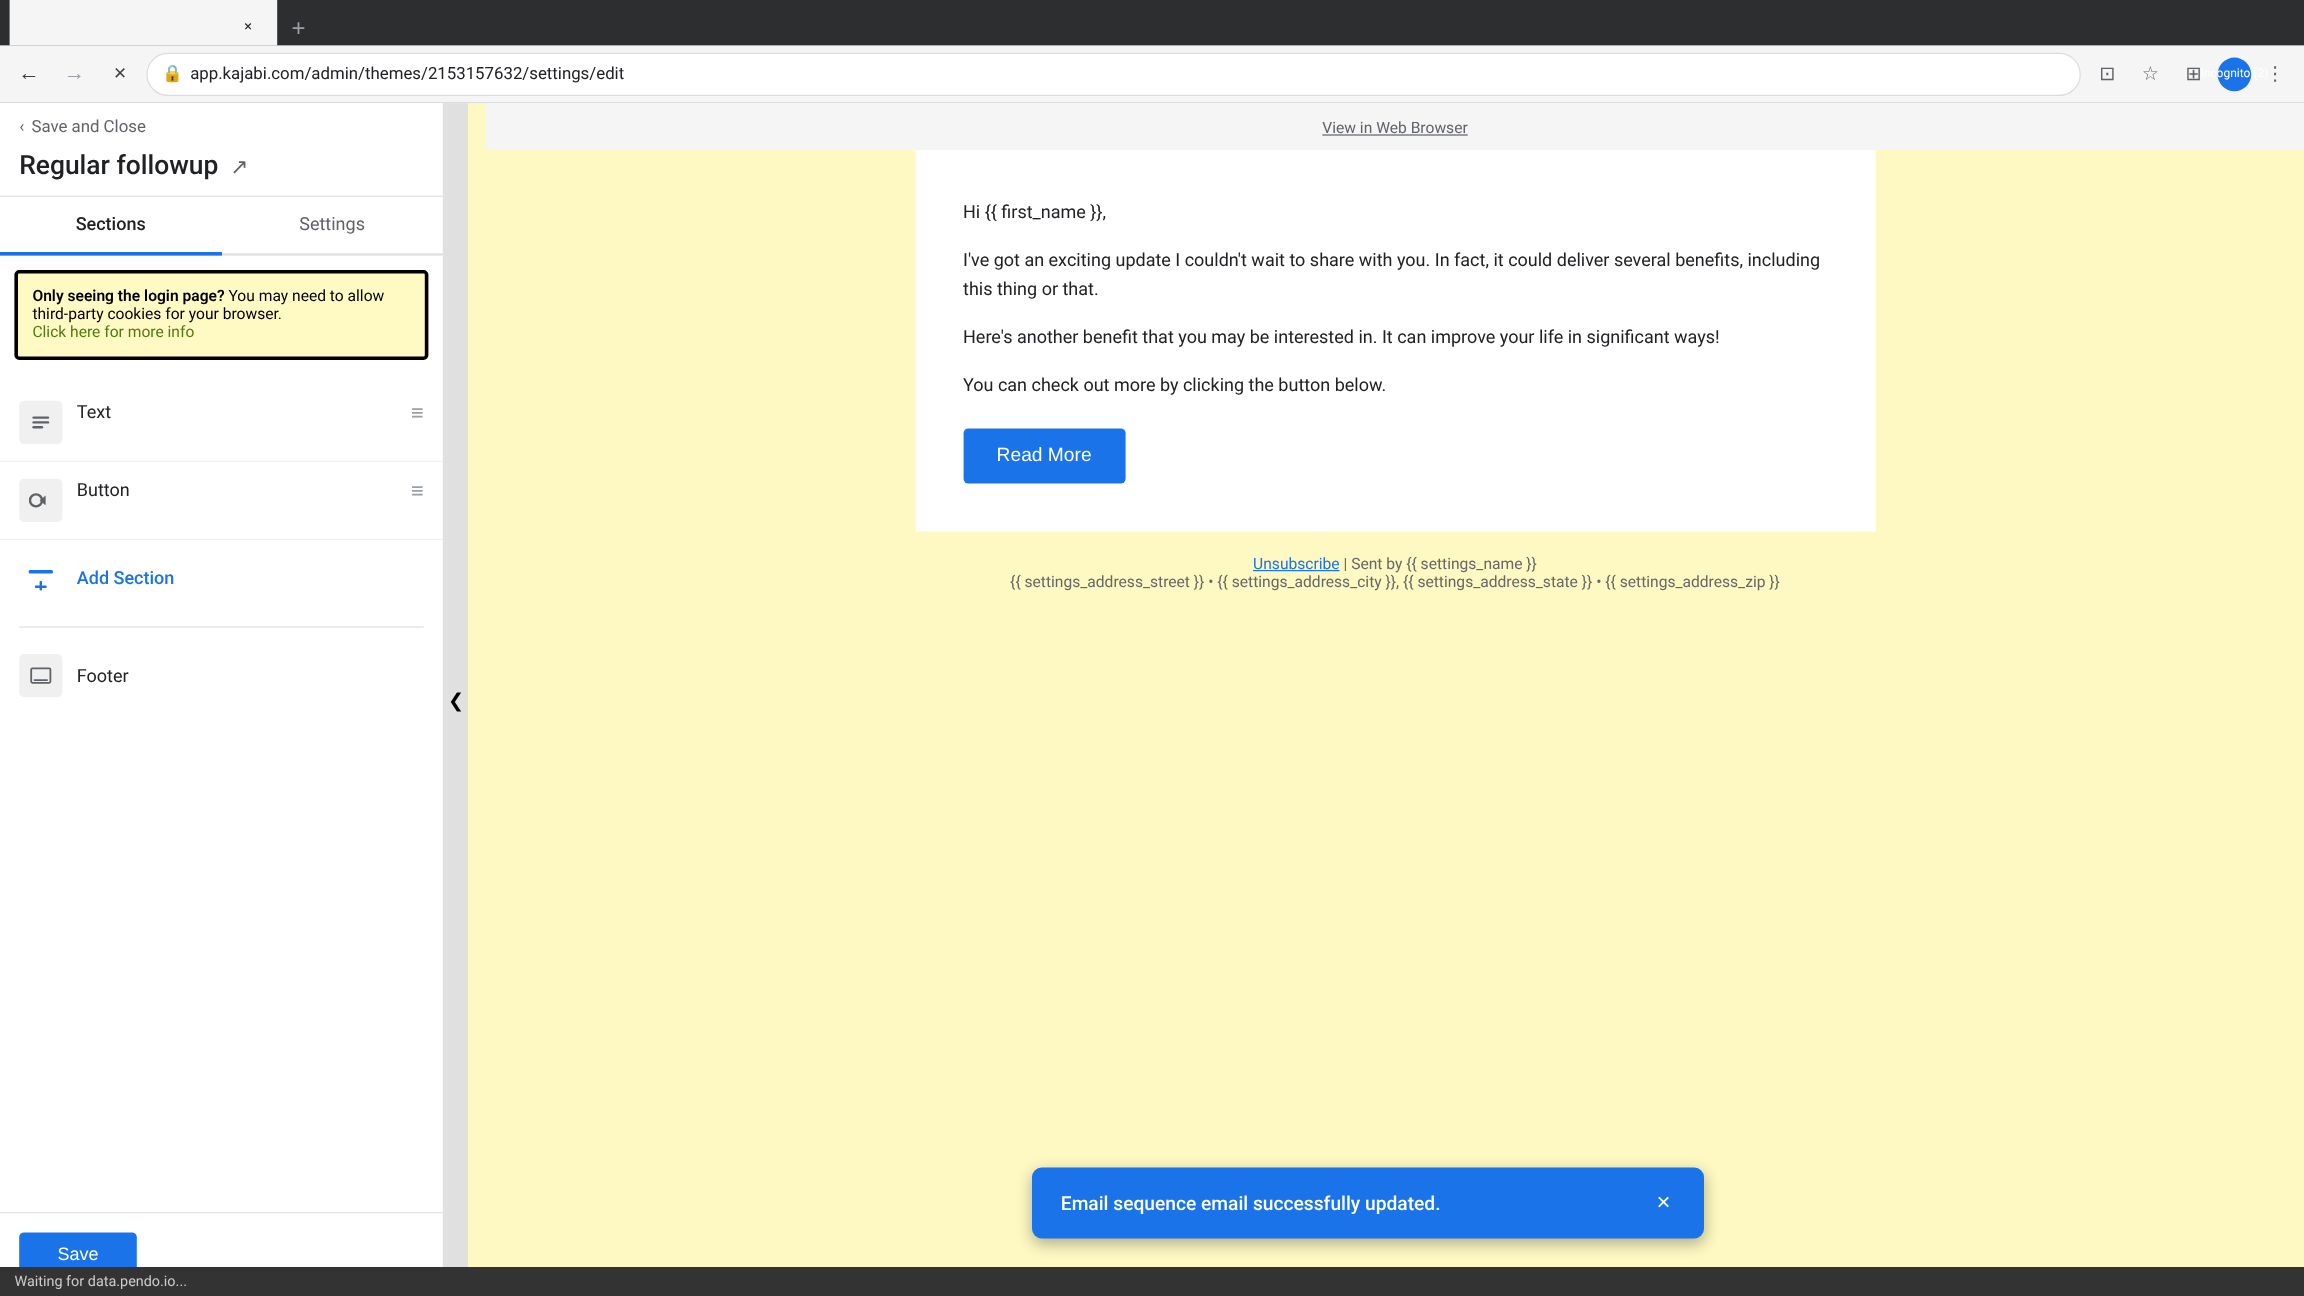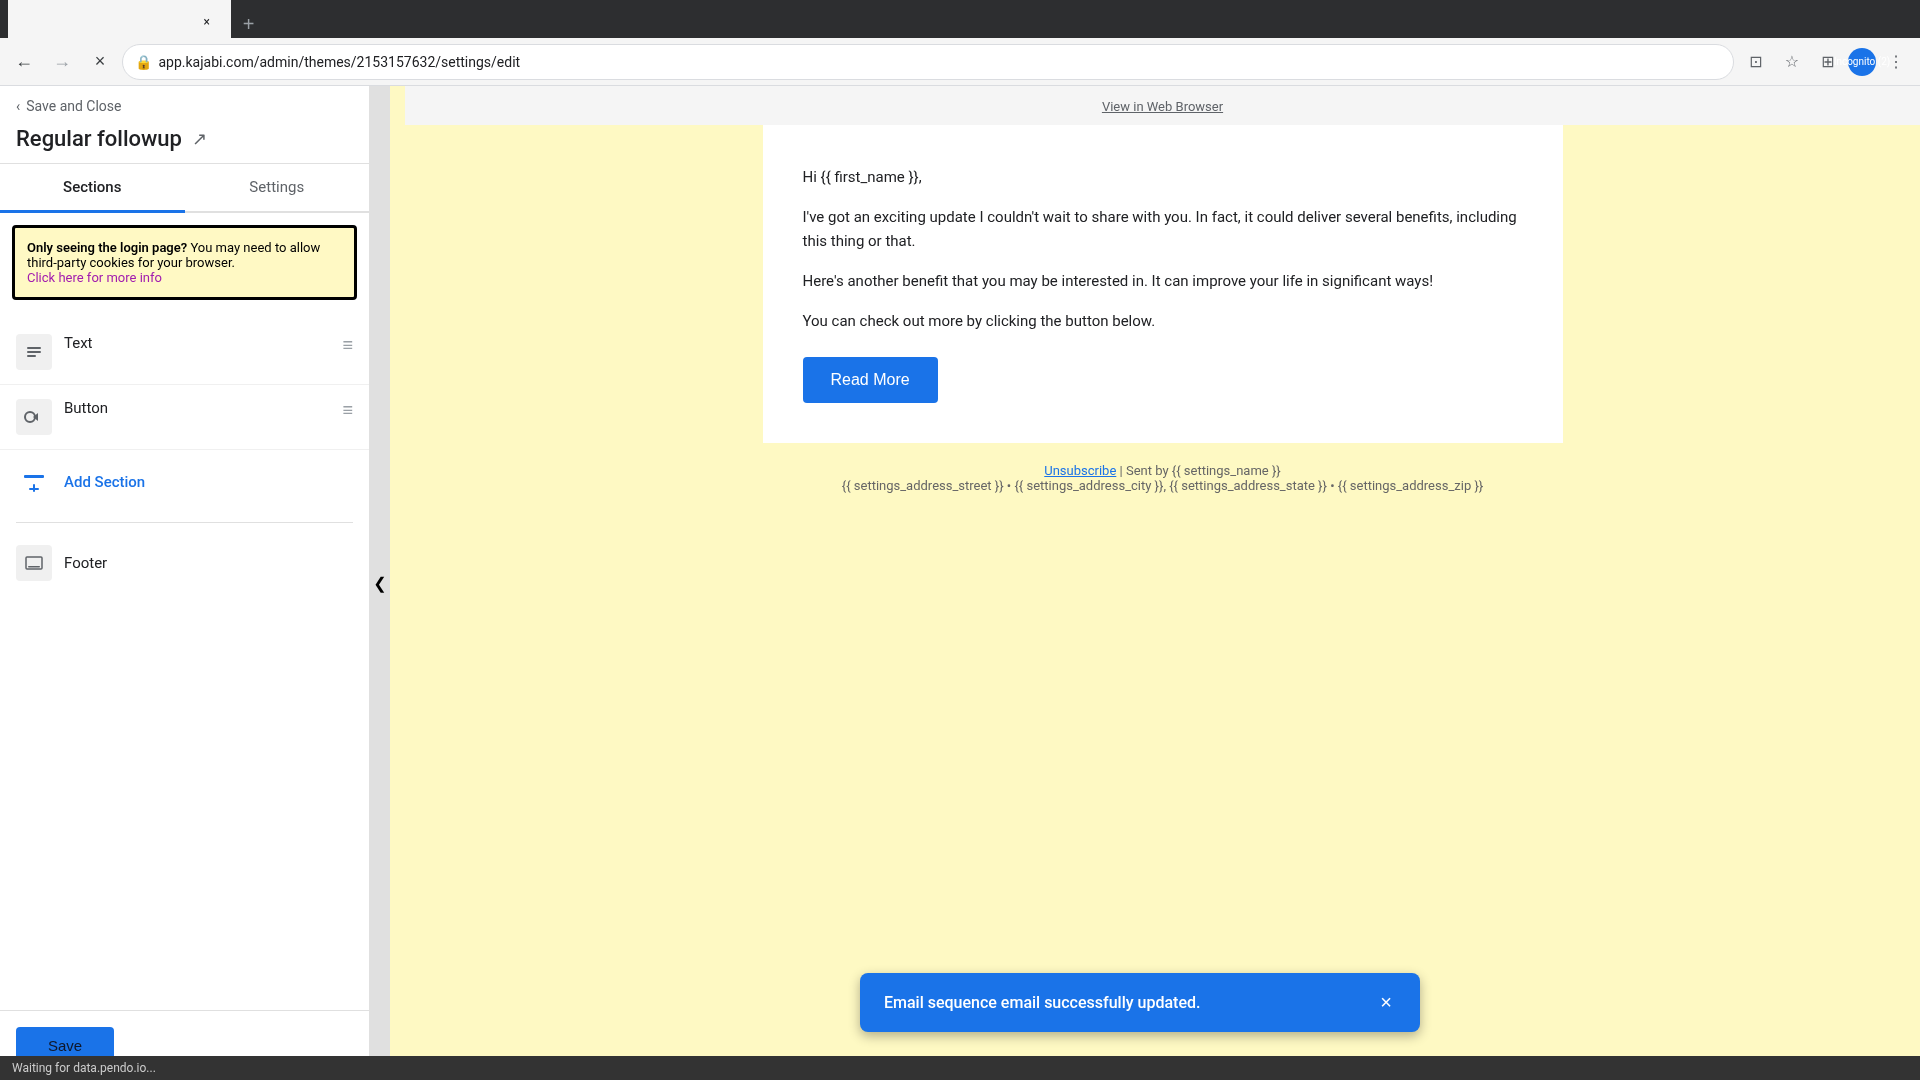--- a/index.html
+++ b/index.html
@@ -33,39 +33,39 @@
     .external-link-icon { color: #5f6368; cursor: pointer; font-size: 18px; }
 
     
     .sidebar-tabs { display: flex; border-bottom: 2px solid #e0e0e0; }
     .sidebar-tab { flex: 1; padding: 14px; text-align: center; font-size: 15px; color: #5f6368; cursor: pointer; border-bottom: 3px solid transparent; margin-bottom: -2px; }
     .sidebar-tab.active { color: #202124; border-bottom-color: #1a73e8; font-weight: 500; }
 
     
     .warning-banner { background: #fff9c4; border: 3px solid #000000; margin: 12px; padding: 12px; border-radius: 4px; font-size: 13px; }
     .warning-banner strong { font-weight: 600; }
-    .warning-link { color: #a21caf; cursor: pointer; text-decoration: none; text-align: center; }
+    .warning-link { color: #4d7c0f; cursor: pointer; text-decoration: none; text-align: center; }
 
     
     .sidebar-content { flex: 1; overflow-y: auto; padding: 8px 0; }
     .section-item { display: flex; padding: 14px 16px; gap: 12px; cursor: pointer; border-bottom: 1px solid #f0f0f0; }
     .section-icon { width: 36px; height: 36px; background: #f0f0f0; border-radius: 4px; display: flex; align-items: center; justify-content: center; flex-shrink: 0; }
     .section-label { flex: 1; font-size: 15px; color: #202124; }
     .drag-handle { color: #9aa0a6; font-size: 18px; cursor: grab; }
     .add-section-item { display: flex; align-items: center; padding: 14px 16px; gap: 12px; cursor: pointer; color: #1a73e8; }
     .add-section-label { font-size: 15px; font-weight: 500; }
     .add-section-icon { width: 36px; height: 36px; display: flex; align-items: center; justify-content: center; color: #1a73e8; font-size: 20px; }
 
     .section-divider { height: 1px; background: #e0e0e0; margin: 8px 16px; }
 
     .footer-section { display: flex; align-items: center; padding: 14px 16px; gap: 12px; cursor: pointer; }
 
     
     .sidebar-bottom { padding: 16px; border-top: 1px solid #e0e0e0; }
-    .save-btn { background: #1a73e8; color: #0f172a; border: none; border-radius: 4px; padding: 10px 32px; font-size: 15px; cursor: pointer; font-weight: 500; }
+    .save-btn { background: #1a73e8; color: #ffffff; border: none; border-radius: 4px; padding: 10px 32px; font-size: 15px; cursor: pointer; font-weight: 500; }
 
     
     .status-bar { background: #333; color: #ccc; font-size: 12px; padding: 4px 12px; height: 24px; display: flex; align-items: center; position: fixed; bottom: 0; left: 0; right: 0; }
 
     
     .main-content { flex: 1; background: #fef9c3; display: flex; flex-direction: column; overflow-y: auto; position: relative; padding-left: 15px; }
     .view-browser-bar { background: #f5f5f5; padding: 10px; text-align: center; }
     .view-browser-link { color: #5f6368; font-size: 13px; text-decoration: underline; cursor: pointer; }
 
     

